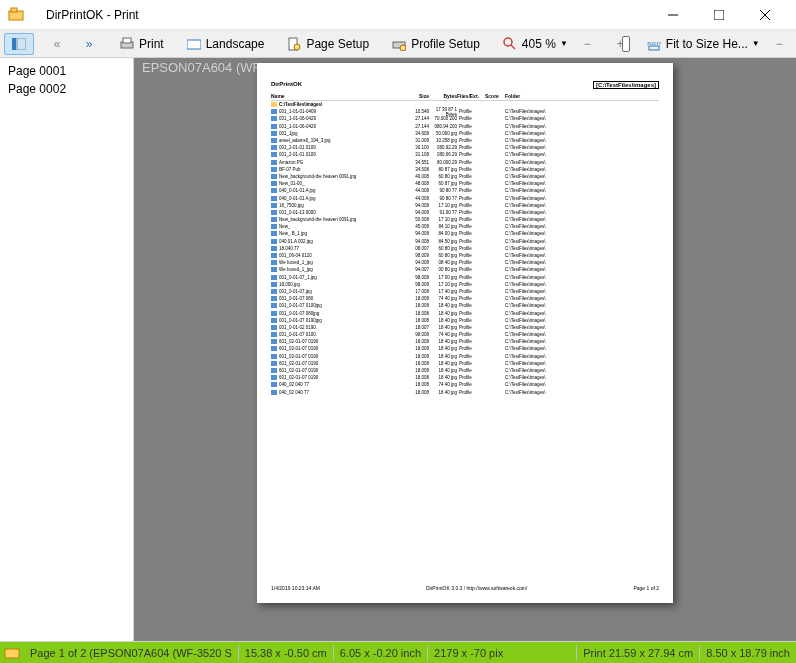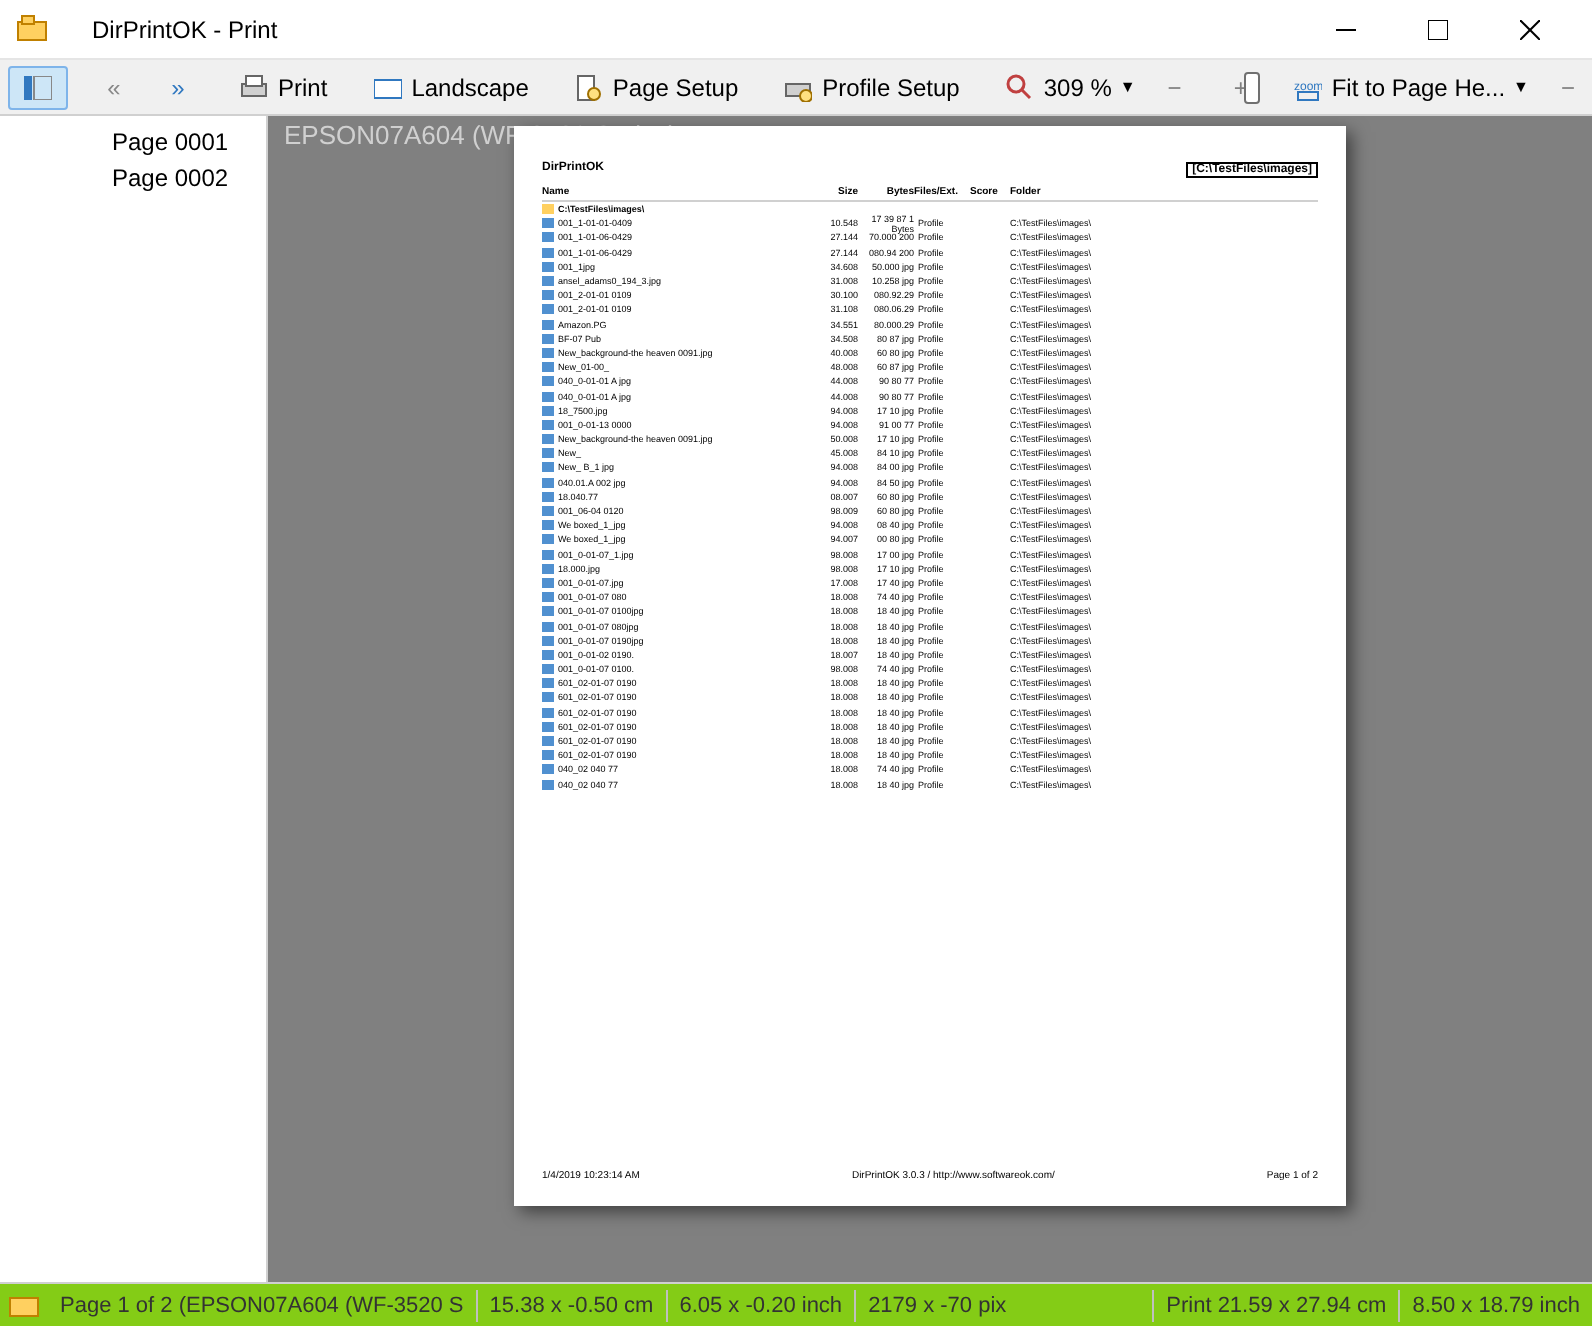--- a/index.html
+++ b/index.html
@@ -10,21 +10,21 @@
 .titlebar .win-btn { width: 46px; height: 30px; display: flex; align-items: center; justify-content: center; color: #000; }
 .toolbar { height: 28px; background: #f0f0f0; border-bottom: 1px solid #d0d0d0; display: flex; align-items: center; padding: 0 4px; gap: 2px; }
 .tbtn { display: flex; align-items: center; padding: 2px 6px; gap: 4px; border: 1px solid transparent; border-radius: 2px; font-size: 12px; color: #000; white-space: nowrap; }
 .tbtn.active { background: #cde6f7; border-color: #7eb4ea; }
 .tsep { width: 1px; height: 20px; background: #c0c0c0; margin: 0 2px; }
 .ticon { width: 16px; height: 16px; display: inline-flex; align-items: center; justify-content: center; }
 .slider-track { width: 50px; height: 4px; background: #b0b0b0; position: relative; border-radius: 2px; margin: 0 4px; }
 .slider-thumb { width: 8px; height: 16px; background: #fff; border: 1px solid #707070; position: absolute; top: -6px; border-radius: 2px; }
 .main { flex: 1; display: flex; overflow: hidden; }
 .sidebar { width: 134px; background: #fff; border-right: 1px solid #d0d0d0; padding: 4px; }
-.side-item { padding: 2px 4px; font-size: 12px; margin-left: 48px; }
+.side-item { padding: 2px 4px; font-size: 12px; }
 .preview-area { flex: 1; background: #808080; position: relative; overflow: hidden; display: flex; flex-direction: column; align-items: center; }
 .printer-label { color: #d0d0d0; font-size: 13px; padding: 2px 8px; align-self: flex-start; position: absolute; top: 0; left: 0; }
 .page { width: 416px; height: 540px; background: #fff; margin-top: 5px; box-shadow: 3px 3px 8px rgba(0,0,0,0.5); padding: 18px 14px 12px 14px; position: relative; font-size: 5px; color: #000; display: flex; flex-direction: column; }
 .page-header { display: flex; justify-content: space-between; font-size: 6px; font-weight: bold; margin-bottom: 4px; }
 .col-headers { display: flex; font-weight: bold; font-size: 5px; border-bottom: 1px solid #d0d0d0; padding-bottom: 1px; }
 .ch-name { width: 130px; }
 .ch-size { width: 28px; text-align: right; }
 .ch-bytes { width: 28px; text-align: right; }
 .ch-files { width: 28px; }
 .ch-score { width: 20px; }
@@ -129,37 +129,37 @@
     <span>Profile Setup</span>
   </div>
   <div class="tsep"></div>
   <div class="tbtn">
     <span class="ticon">
         <svg width="14" height="14">
           <circle cx="5" cy="5" r="4" fill="none" stroke="#c04040" stroke-width="1.5"></circle>
           <line x1="8" y1="8" x2="12" y2="12" stroke="#c04040" stroke-width="1.5"></line>
         </svg>
       </span>
-    <span>309 %</span>
+    <span>405 %</span>
     <span style="font-size:8px">▼</span>
   </div>
   <div class="tbtn" style="color:#808080">−</div>
   <div class="slider-track">
       <div class="slider-thumb" style="left:18px"></div>
     </div>
   <div class="tbtn" style="color:#808080">+</div>
   <div class="tsep"></div>
   <div class="tbtn">
     <span class="ticon">
         <svg width="14" height="14">
           <text x="0" y="8" font-size="6" fill="#3078c0">zoom</text>
           <rect x="2" y="9" width="10" height="4" fill="none" stroke="#3078c0"></rect>
         </svg>
       </span>
-    <span>Fit to Page He...</span>
+    <span>Fit to Size He...</span>
     <span style="font-size:8px">▼</span>
   </div>
   <div class="tbtn" style="color:#808080">−</div>
   <div class="slider-track" style="width:30px"></div>
 </div>
 
 <div class="main">
   <div class="sidebar">
     <div class="side-item">Page 0001</div>
     <div class="side-item">Page 0002</div>

